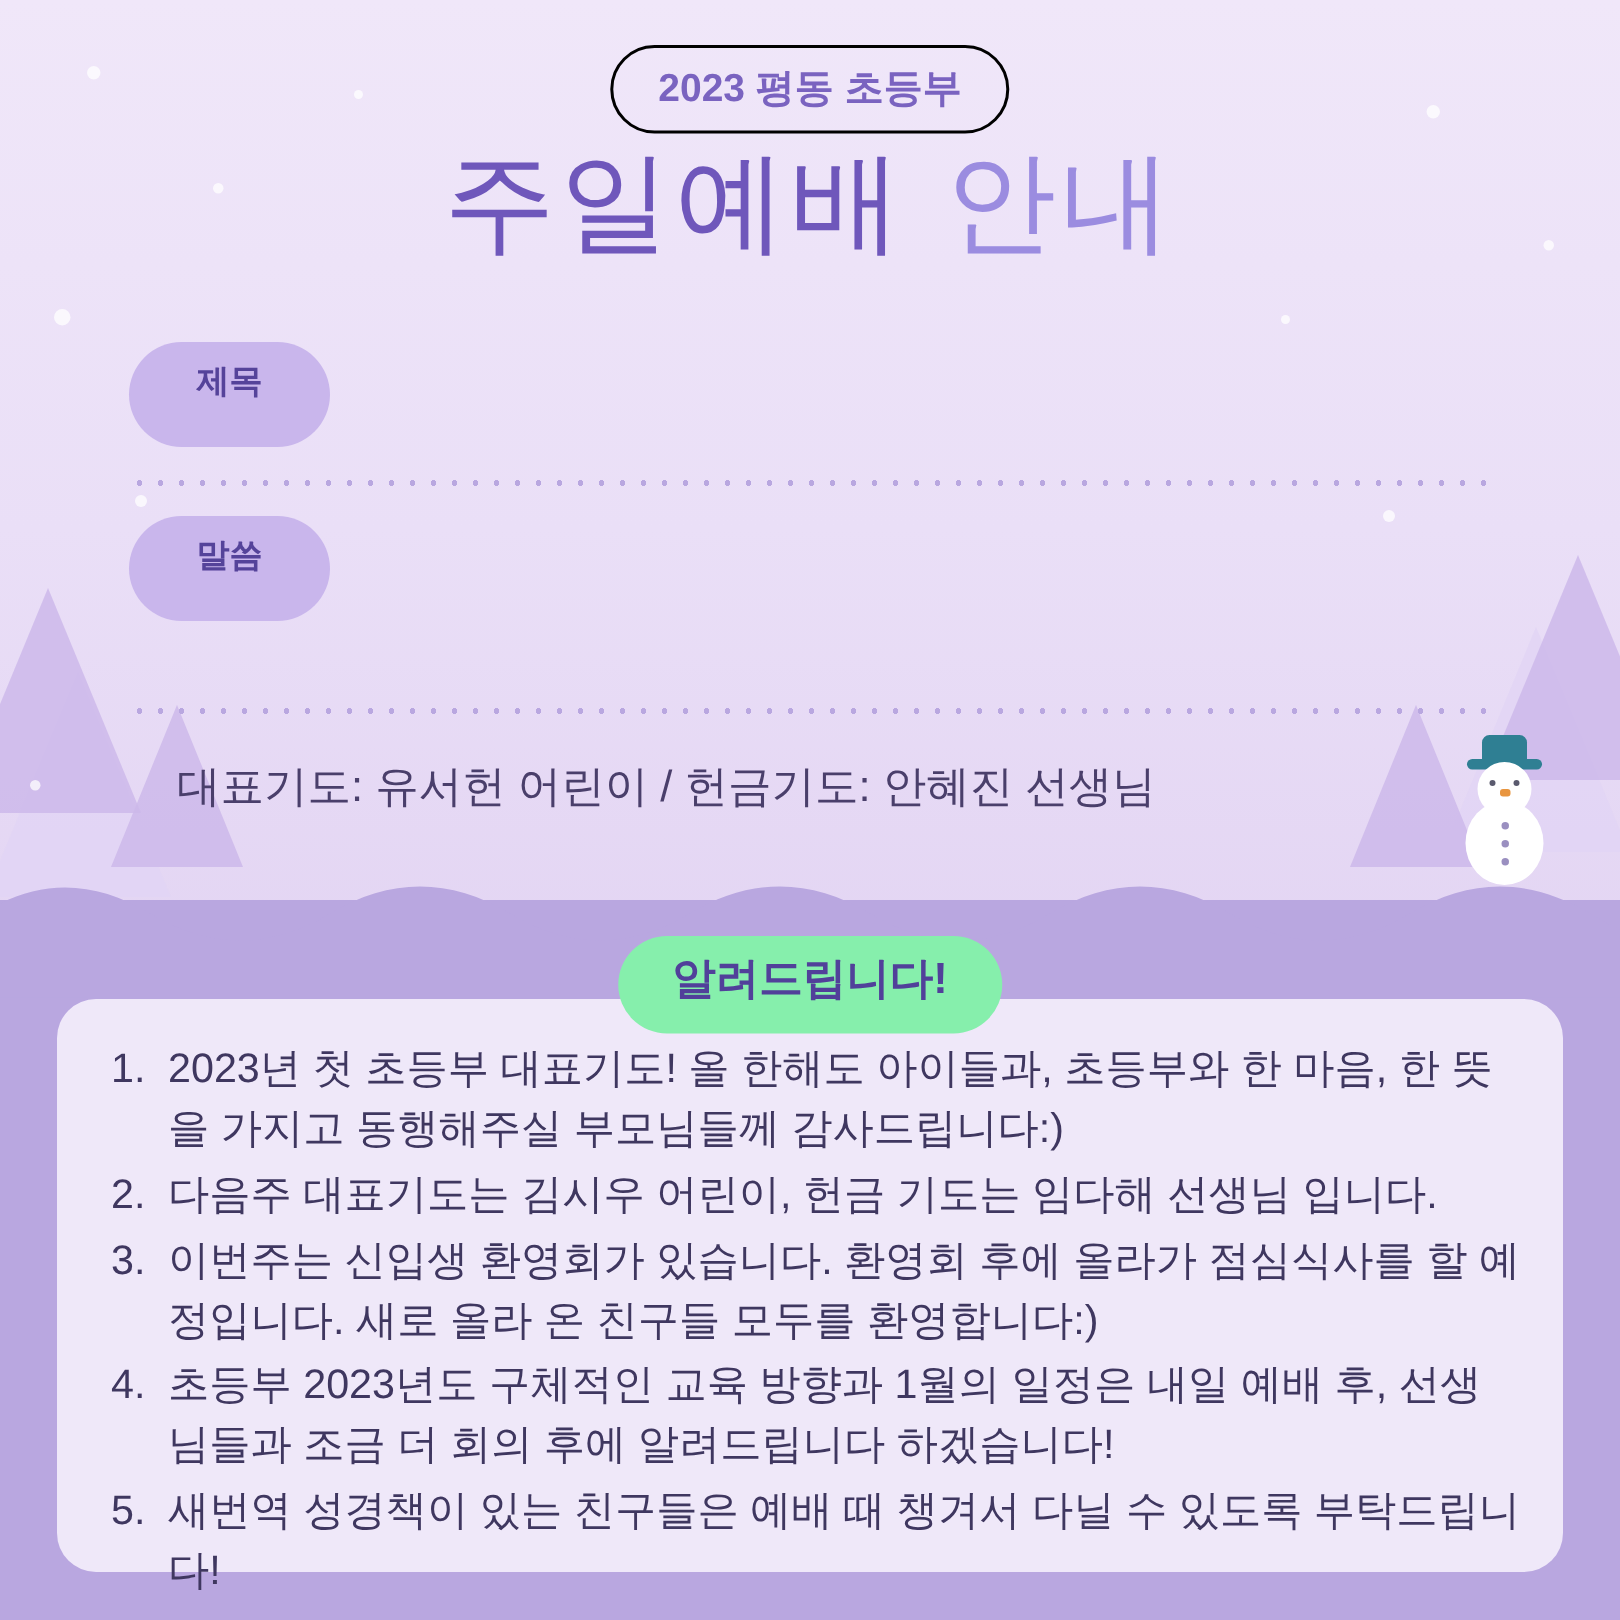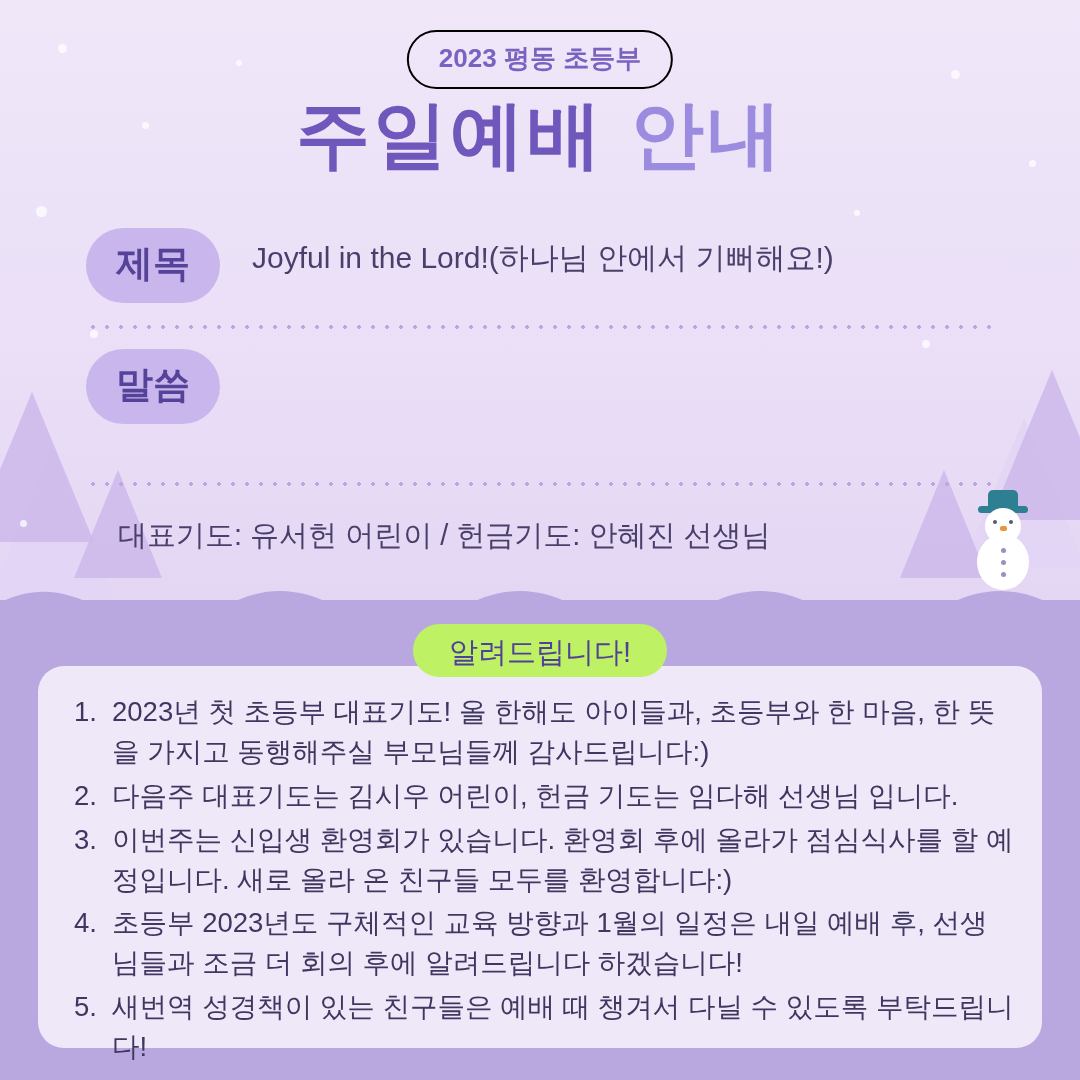--- a/index.html
+++ b/index.html
@@ -82,38 +82,38 @@
     padding: 9px 30px 11px;
     border: 2px solid #000000;
     border-radius: 999px;
     color: #7a63c0;
     font-size: 26px; font-weight: bold;
     white-space: nowrap;
   }
   .main-title {
     position: absolute; left: 0; top: 86px; width: 1080px;
     text-align: center;
-    font-size: 74px; font-weight: bold;
+    font-size: 74px; font-weight: normal;
     letter-spacing: 3px;
     color: #6f57bb;
   }
   .main-title .t2 { color: #9b8ce0; margin-left: 26px; }
 
   
   .info { position: absolute; left: 0; top: 228px; width: 1080px; }
   .row { position: relative; display: flex; align-items: flex-start; padding: 0 86px; }
   .tag {
     flex: 0 0 auto;
     min-width: 134px;
     text-align: center;
     background: #c9b6ec;
     color: #55439a;
-    font-size: 37px; font-weight: bold;
+    font-size: 22px; font-weight: bold;
     border-radius: 999px;
-    padding: 11px 20px 14px;
+    padding: 11px 20px 29px;
   }
   .row-body {
     margin-left: 32px;
     color: #4a3f6b;
     font-size: 29px;
     line-height: 1.45;
     padding-top: 8px;
   }
   .row-body .line { white-space: nowrap; }
   .row-title .row-body { font-size: 30px; }
@@ -122,25 +122,25 @@
     margin: 22px 86px 20px;
     height: 4px;
     background-image: radial-gradient(circle, #b9a7e0 1.8px, transparent 2px);
     background-size: 14px 4px;
     background-repeat: repeat-x;
   }
 
   
   .notice-pill {
     position: absolute; left: 50%; transform: translateX(-50%); top: 624px;
-    background: #bef264;
+    background: #86efac;
     color: #51409a;
-    font-size: 29px; font-weight: normal;
+    font-size: 29px; font-weight: bold;
     border-radius: 999px;
-    padding: 9px 36px 4px;
+    padding: 9px 36px 16px;
     white-space: nowrap;
     z-index: 3;
   }
   .notice-card {
     position: absolute; left: 38px; top: 666px; width: 1004px; height: 382px;
     background: #efe8f9;
     border-radius: 26px;
     padding: 26px 28px 20px 30px;
   }
   .notice-card ol {
@@ -208,23 +208,20 @@
 
   <div class="year-pill">2023 평동 초등부</div>
   <div class="main-title">
     <span class="t1">주일예배</span><span class="t2">안내</span>
   </div>
 
   <div class="info">
 
     <div class="row row-title">
       <div class="tag">제목</div>
-      <div class="row-body">
-        <div class="line">Joyful in the Lord!(하나님 안에서 기뻐해요!)</div>
-      </div>
     </div>
 
     <div class="dots"></div>
 
     <div class="row row-verse">
       <div class="tag">말씀</div>
     </div>
 
     <div class="dots" style="margin-top:58px;"></div>
 

